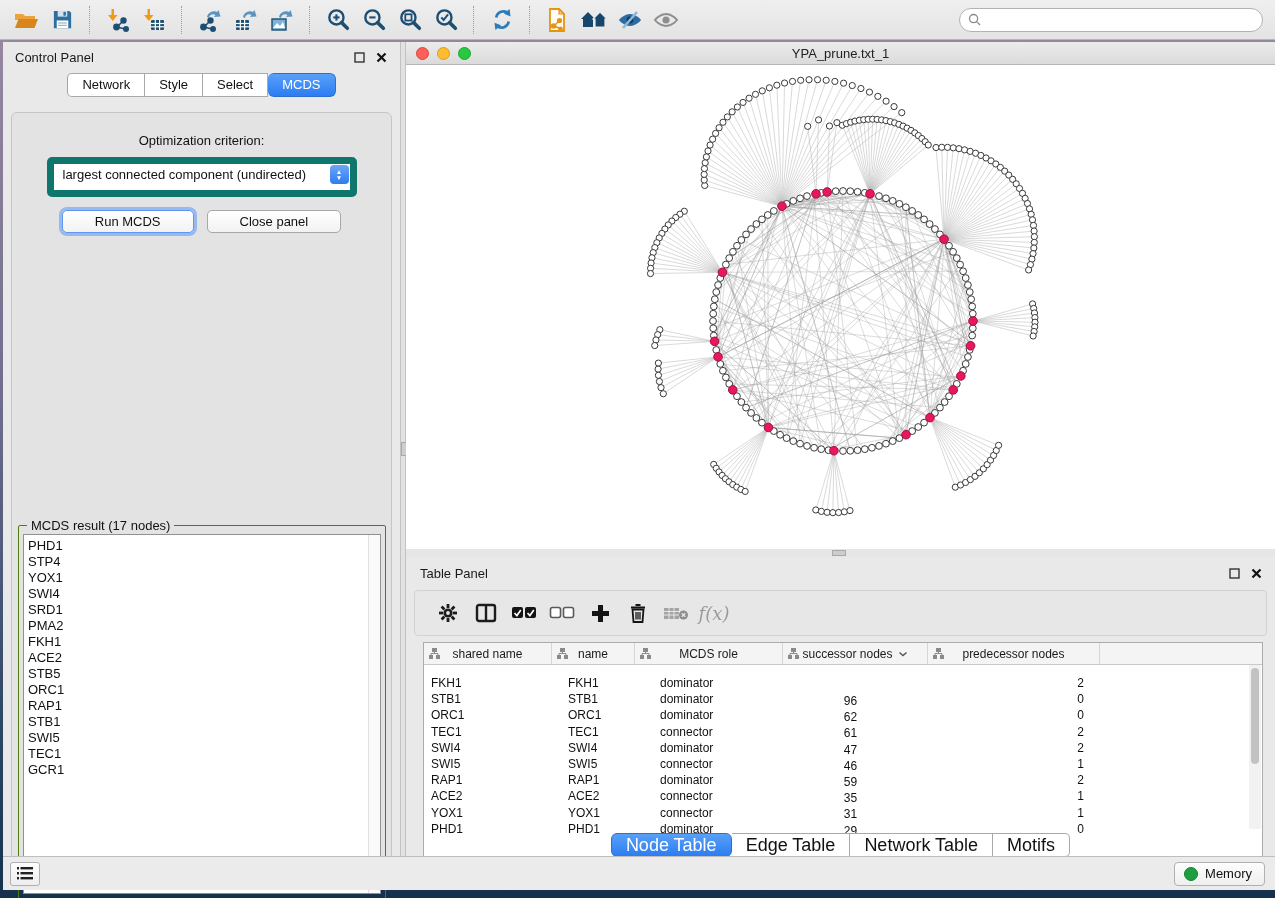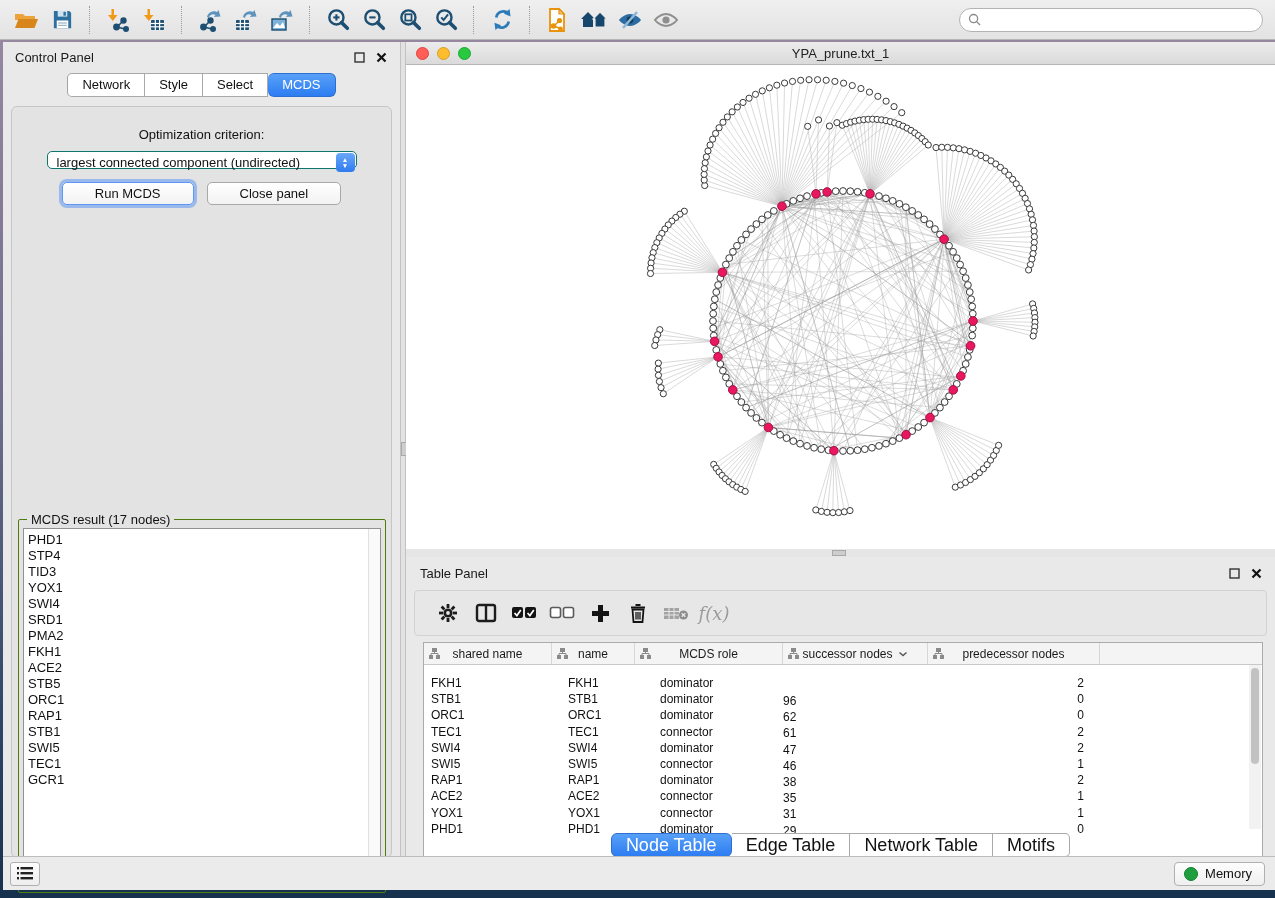--- a/index.html
+++ b/index.html
@@ -35,27 +35,27 @@
   #cp-header .spacer{flex:1;}
   #cp-tabs{position:absolute;left:0;top:31px;width:100%;display:flex;justify-content:center;z-index:3;}
   .seg-tab{
     height:22px;line-height:22px;padding:0 14px;font-size:13px;color:#111;
     background:#fff;border:1px solid #a9a9a9;border-left:none;cursor:default;
   }
   .seg-tab:first-child{border-left:1px solid #a3a3a3;border-radius:5px 0 0 5px;}
   .seg-tab:last-child{border-radius:0 5px 5px 0;}
   .seg-tab.active{background:linear-gradient(#58a0f8,#2d7df2);color:#fff;border-color:#2d6fd0;border-radius:6px;}
   #cp-inner{
-    position:absolute;left:8px;top:64px;width:381px;height:752px;
+    position:absolute;left:8px;top:70px;width:381px;height:752px;
     background:#e3e3e3;border:1px solid #c6c6c6;border-radius:6px;box-sizing:border-box;
   }
   #opt-label{text-align:center;margin-top:20px;font-size:13px;color:#111;}
   #criterion-select{
-    position:relative;margin:9px auto 0 auto;width:310px;height:18px;background:#fff;
-    border:1px solid #0f766e;border-radius:5px;box-sizing:border-box;
+    position:relative;margin:9px auto 0 auto;width:310px;height:40px;background:#fff;
+    border:7px solid #0f766e;border-radius:5px;box-sizing:border-box;
     font-size:13px;color:#111;line-height:21px;padding-left:9px;
   }
   #criterion-select .stepper{
     position:absolute;right:1px;top:1px;width:19px;height:19px;border-radius:4px;
     background:linear-gradient(#6aa7f8,#2f7cf0);display:flex;flex-direction:column;align-items:center;justify-content:center;
   }
   .stepper span{color:#fff;font-size:6.5px;line-height:6px;}
   #cp-buttons{display:flex;justify-content:center;gap:13px;margin-top:13px;}
   .cp-btn{
     height:23px;padding:0 32px;font-size:13px;color:#111;background:linear-gradient(#ffffff,#f2f2f2);
@@ -109,21 +109,21 @@
     border:1px solid #ababab;box-sizing:border-box;overflow:hidden;
   }
   #thead{display:grid;grid-template-columns:128px 83px 148px 145px 172px 1fr;height:21px;background:#f4f4f4;border-bottom:1px solid #c9c9c9;}
   .th{position:relative;display:flex;align-items:center;justify-content:center;font-size:12px;color:#1a1a1a;border-right:1px solid #d6d6d6;gap:5px;}
   .th .tree{position:absolute;left:5px;top:5px;}
   .trow{display:grid;grid-template-columns:128px 83px 148px 145px 172px 1fr;height:16.2px;align-items:center;}
   .td{font-size:12px;color:#111;white-space:nowrap;overflow:hidden;}
   .td.c0{padding-left:7px;}
   .td.c1{padding-left:16px;}
   .td.c2{padding-left:25px;}
-  .td.c3{text-align:left;padding-right:10px;margin-top:36px;}
+  .td.c3{text-align:center;padding-right:10px;margin-top:36px;}
   .td.c4{text-align:right;padding-right:16px;}
   #tbody{position:relative;}
   #table-vscroll{position:absolute;right:1px;top:22px;width:12px;height:164px;background:#f2f2f2;}
   #table-vscroll .thumb{position:absolute;left:2px;top:3px;width:8px;height:96px;background:#c2c2c2;border-radius:4px;}
   #tp-tabs{position:absolute;left:0;top:276px;width:100%;display:flex;justify-content:center;}
   #tp-tabs .seg-tab{font-size:18px;}
   
   #status-bar{
     position:absolute;left:3px;top:856px;width:1272px;height:34px;background:#ebebeb;
     border-top:1px solid #bdbdbd;display:flex;align-items:center;box-sizing:border-box;
@@ -333,21 +333,20 @@
     <div id="cp-buttons">
       <button class="cp-btn focused">Run MCDS</button>
       <button class="cp-btn">Close panel</button>
     </div>
     <div id="mcds-group">
       <span id="mcds-group-label">MCDS result (17 nodes)</span>
       <div id="mcds-list">
         <div id="mcds-items">
             <div class="mcds-item">PHD1</div>
             <div class="mcds-item">STP4</div>
-            <div class="mcds-item">TID3</div>
             <div class="mcds-item">YOX1</div>
             <div class="mcds-item">SWI4</div>
             <div class="mcds-item">SRD1</div>
             <div class="mcds-item">PMA2</div>
             <div class="mcds-item">FKH1</div>
             <div class="mcds-item">ACE2</div>
             <div class="mcds-item">STB5</div>
             <div class="mcds-item">ORC1</div>
             <div class="mcds-item">RAP1</div>
             <div class="mcds-item">STB1</div>
@@ -1181,21 +1180,21 @@
             <div class="td c0">SWI4</div>
             <div class="td c1">SWI4</div>
             <div class="td c2">dominator</div>
             <div class="td c3">46</div>
             <div class="td c4">2</div>
           </div>
           <div class="trow">
             <div class="td c0">SWI5</div>
             <div class="td c1">SWI5</div>
             <div class="td c2">connector</div>
-            <div class="td c3">38</div>
+            <div class="td c3">59</div>
             <div class="td c4">1</div>
           </div>
           <div class="trow">
             <div class="td c0">RAP1</div>
             <div class="td c1">RAP1</div>
             <div class="td c2">dominator</div>
             <div class="td c3">35</div>
             <div class="td c4">2</div>
           </div>
           <div class="trow">

